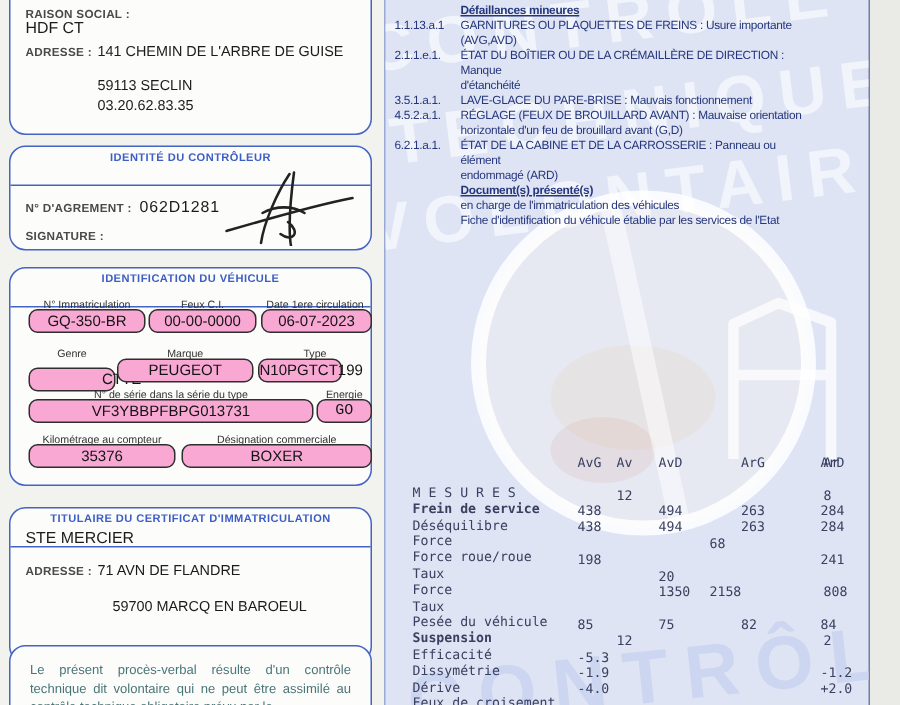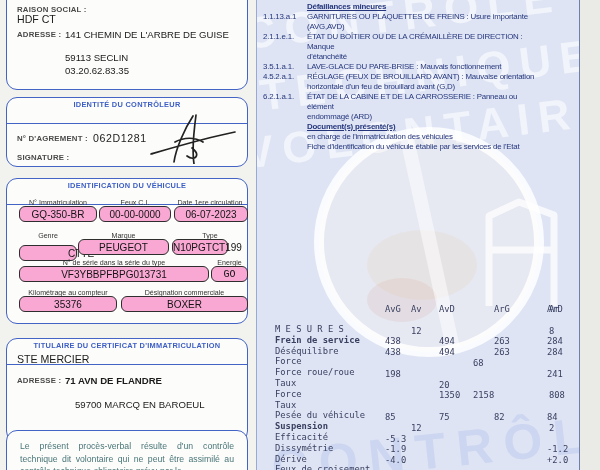--- a/index.html
+++ b/index.html
@@ -222,19 +222,19 @@
   <span class="fldlbl" style="left:12px;top:110px;width:98px;">Kilométrage au compteur</span>
   <div class="fldbox" style="left:12px;top:117px;width:98px;">35376</div>
   <span class="fldlbl" style="left:114px;top:110px;width:127px;">Désignation commerciale</span>
   <div class="fldbox" style="left:114px;top:117px;width:127px;">BOXER</div>
 </div>
 
 <div class="box box4">
   <div class="bhead">TITULAIRE DU CERTIFICAT D'IMMATRICULATION</div>
   <span class="val big" style="left:10px;top:14px;">STE MERCIER</span>
   <span class="lbl" style="left:10px;top:37px;">ADRESSE :</span>
-  <span class="val" style="left:58px;top:36px;font-weight:bold;">71 AVN DE FLANDRE</span>
+  <span class="val" style="left:58px;top:36px;">71 AVN DE FLANDRE</span>
   <span class="val" style="left:68px;top:60px;">59700 MARCQ EN BAROEUL</span>
 </div>
 
 <div class="box box5">
   <div class="note">Le présent procès-verbal résulte d'un contrôle technique dit volontaire qui ne peut être assimilé au contrôle technique obligatoire prévu par le</div>
 </div>
 
 </body></html>

